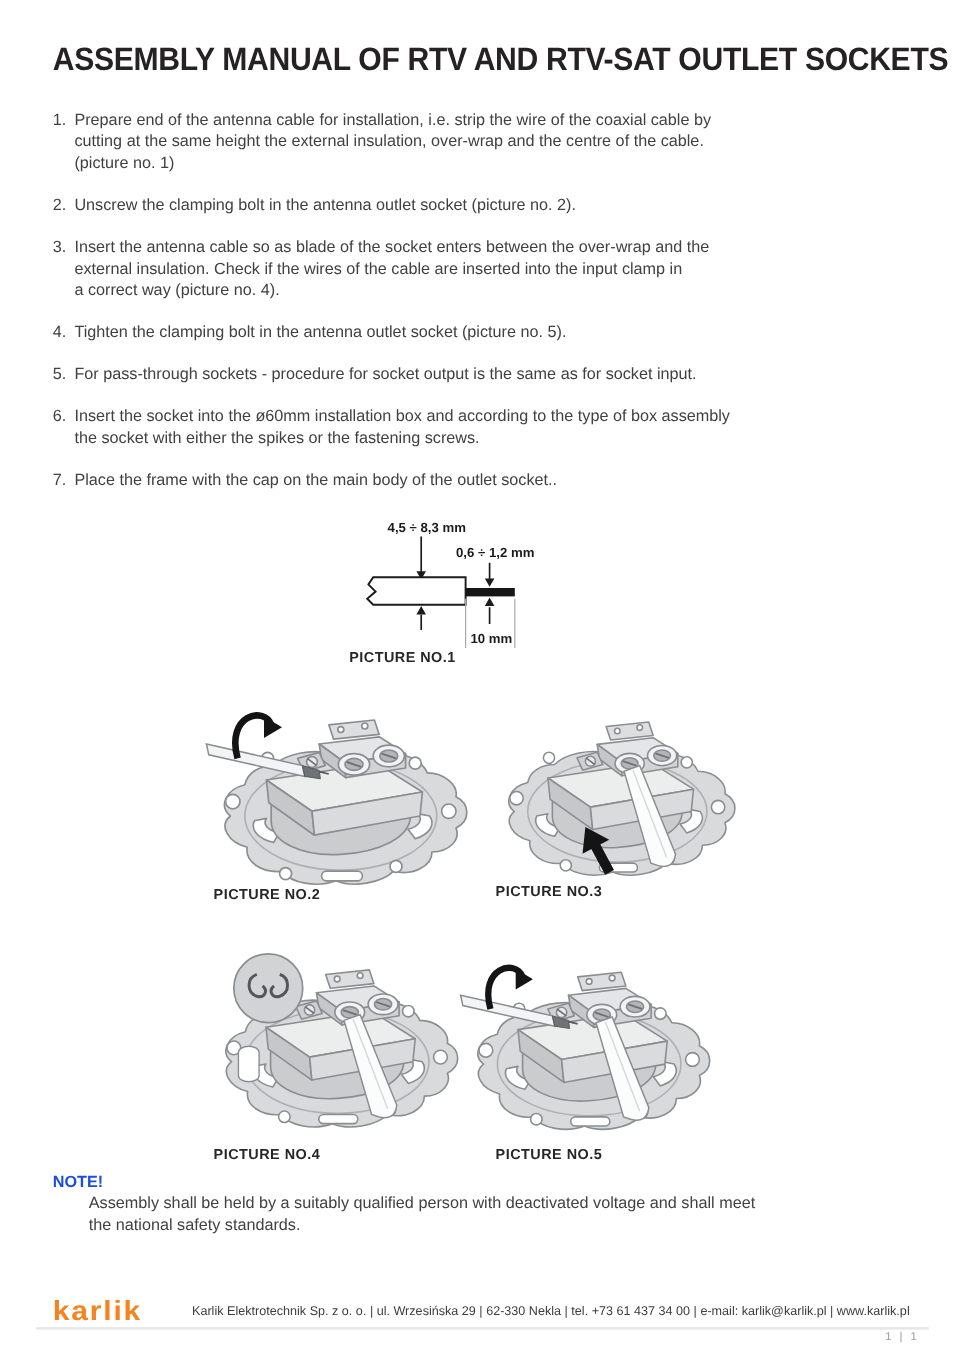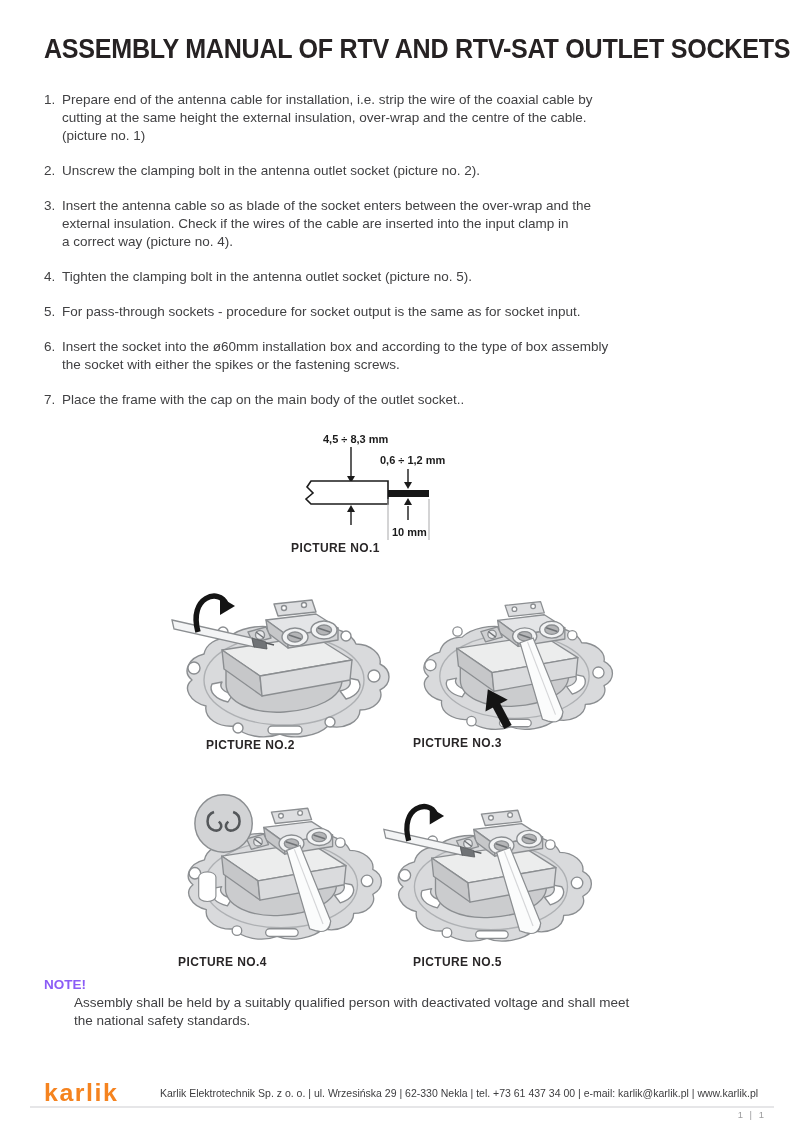--- a/index.html
+++ b/index.html
@@ -24,34 +24,34 @@
   .step{display:flex;margin-bottom:17px;}
   .step-num{flex:0 0 18px;width:18px;}
   .step-text{white-space:pre-line;}
   .fig1-svg{position:absolute;left:278px;top:428px;}
   .dim{font-size:11px;font-weight:bold;fill:#1b1b1b;font-family:"Liberation Sans",sans-serif;}
   .pic-caption{
     position:absolute;font-size:12px;font-weight:bold;color:#29262
 7;letter-spacing:0.4px;white-space:nowrap;color:#292627;
   }
   .cap1{left:291px;top:541px;}
-  .cap2{left:178px;top:738px;margin-left:28px;}
+  .cap2{left:178px;top:738px;}
   .cap3{left:413px;top:736px;}
   .cap4{left:178px;top:955px;}
   .cap5{left:413px;top:955px;}
   .fig{position:absolute;}
   .fig2{left:168px;top:580px;}
   .fig3{left:406px;top:583px;}
   .fig4{left:170px;top:789px;}
   .fig5{left:380px;top:791px;}
   .note{
     position:absolute;left:44px;top:976px;width:716px;
     font-size:13.5px;line-height:18px;color:#414143;
   }
-  .note-heading{font-weight:bold;color:#8b5cf6;}
+  .note-heading{font-weight:bold;color:#1d4ed8;}
   .note-body{white-space:pre-line;margin-left:30px;}
   .footer-logo{
     position:absolute;left:44px;top:1080px;
     font-size:25px;font-weight:bold;color:#f5831f;
     letter-spacing:1.5px;transform:scaleY(0.92);transform-origin:left top;
   }
   .footer-company{
     position:absolute;left:160px;top:1087px;
     font-size:10.5px;color:#3d3d3f;white-space:nowrap;
   }

